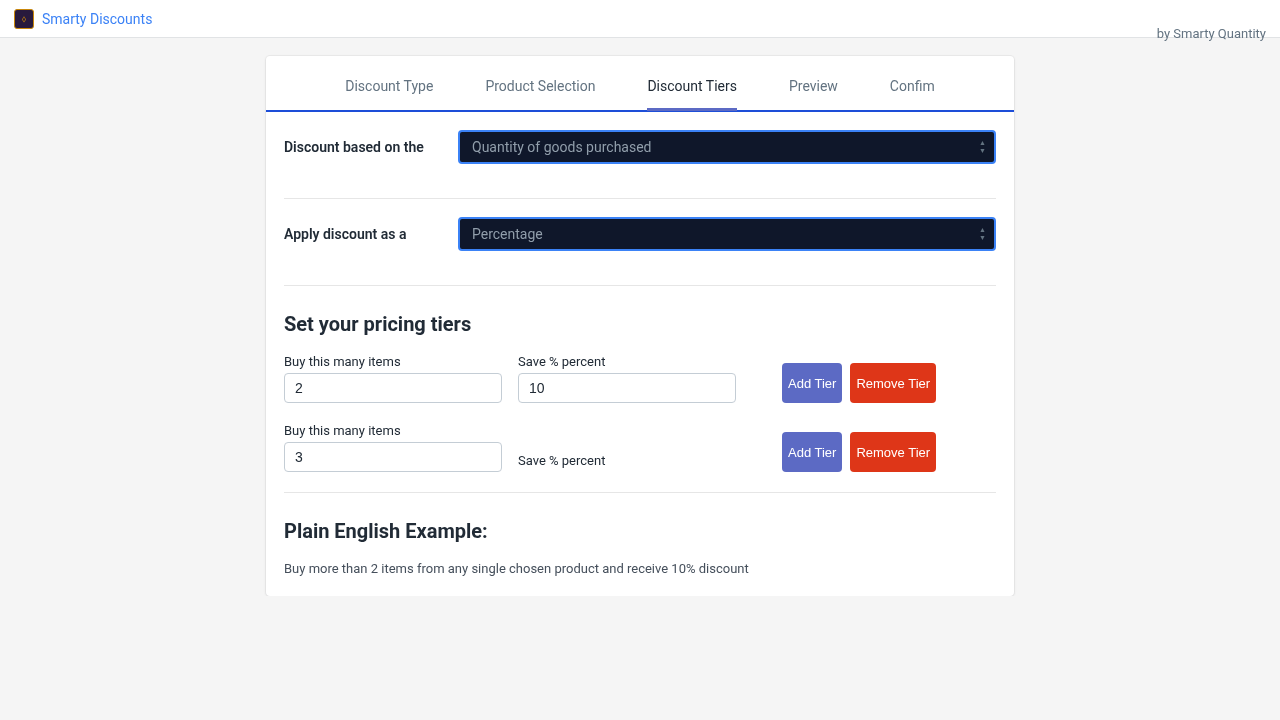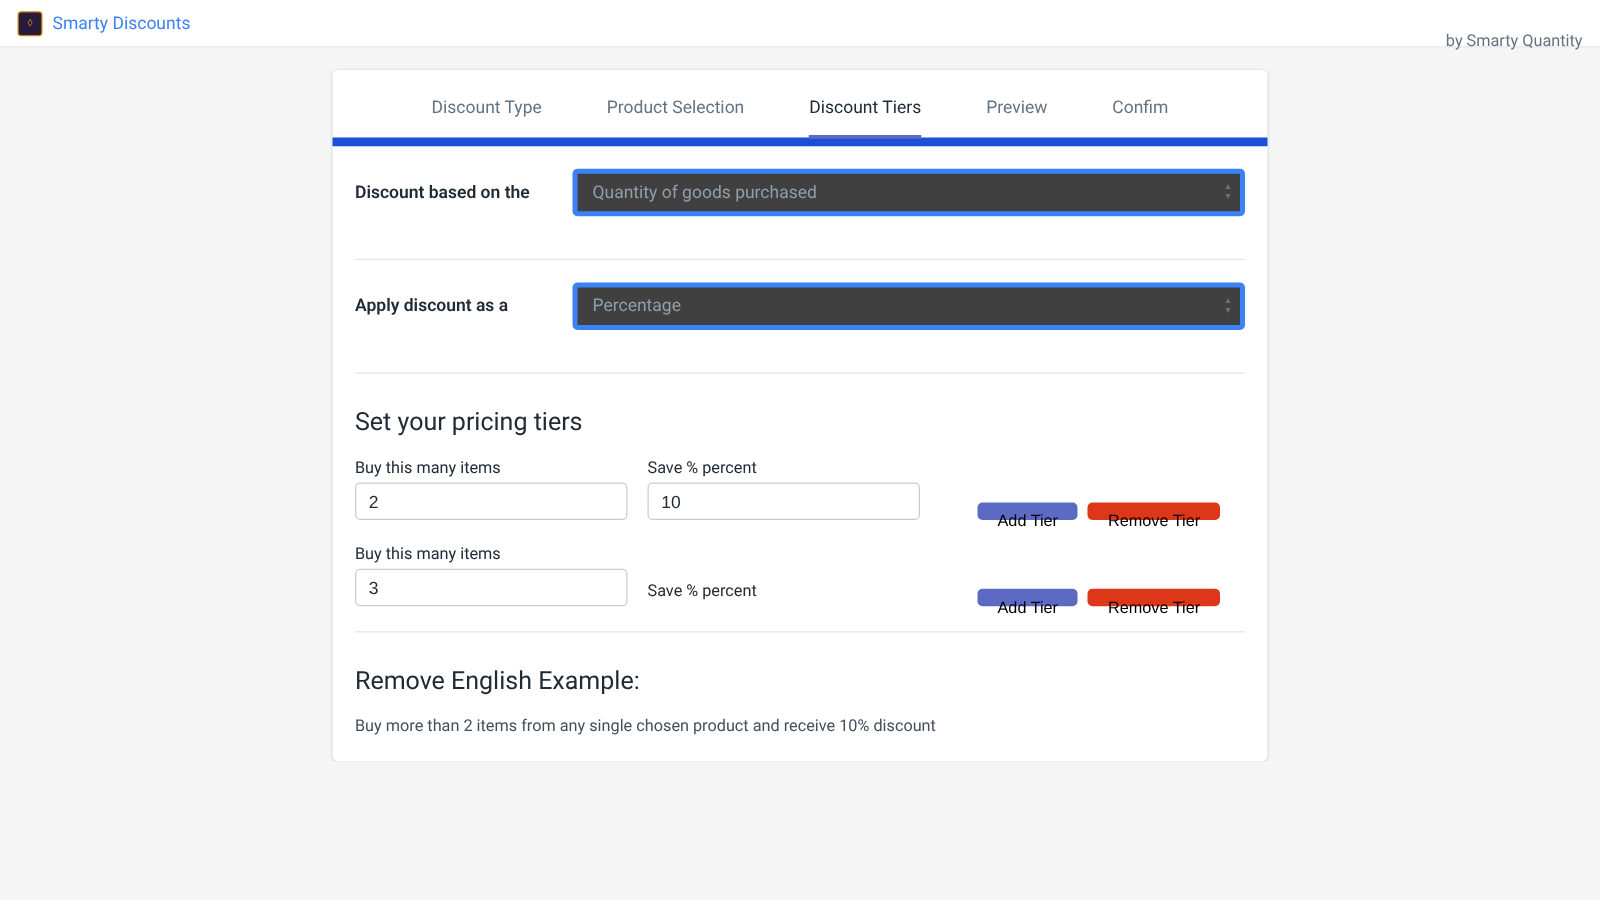--- a/index.html
+++ b/index.html
@@ -36,21 +36,21 @@
     margin: 18px auto 0;
     background: #fff;
     border-radius: 4px;
     box-shadow: 0 0 0 1px rgba(63,63,68,0.05), 0 1px 3px rgba(63,63,68,0.1);
     padding-bottom: 20px;
   }
   .tabs {
     display: flex;
     justify-content: center;
     gap: 52px;
-    border-bottom: 7px solid #1d4ed8;
+    border-bottom: 2px solid #1d4ed8;
     padding-top: 22px;
   }
   .tab {
     padding-bottom: 16px;
     font-size: 14px;
     color: #637381;
     cursor: pointer;
     position: relative;
   }
   .tab.active {
@@ -79,42 +79,42 @@
   }
   .row-label {
     width: 174px;
     font-size: 14px;
     font-weight: 600;
     color: #212b36;
   }
   .select-wrap { flex: 1; position: relative; }
   .select {
     width: 100%;
-    border: 4px solid #3b82f6;
+    border: 2px solid #3b82f6;
     border-radius: 4px;
     padding: 7px 28px 7px 12px;
     font-size: 14px;
     color: #919eab;
-    background: #404040;
+    background: #0f172a;
     cursor: pointer;
     text-align: left;
   }
   .select-caret {
     position: absolute;
     right: 10px; top: 50%;
     transform: translateY(-50%);
     display: flex; flex-direction: column; gap: 1px;
     color: #637381;
     font-size: 7px;
     line-height: 1;
   }
   .divider { border-top: 1px solid #e6e6e6; margin-top: 16px; }
   .h3 {
     font-size: 20px;
-    font-weight: 400;
+    font-weight: 700;
     color: #212b36;
     margin-top: 26px;
     margin-bottom: 18px;
   }
   .tier {
     display: flex;
     align-items: flex-end;
     gap: 16px;
     margin-bottom: 20px;
   }
@@ -125,25 +125,25 @@
     border-radius: 4px;
     padding: 6px 10px;
     font-size: 14px;
     color: #212b36;
     height: 30px;
   }
   .btn-group { display: flex; gap: 8px; margin-left: 30px; }
   .btn {
     border: none;
     border-radius: 4px;
-    padding: 7px 16px;
+    padding: 7px 6px;
     font-size: 13px;
-    color: #000000;
+    color: #ffffff;
     cursor: pointer;
-    height: 14px;
+    height: 40px;
   }
   .btn-primary { background: #5c6ac4; }
   .btn-danger  { background: #de3618; }
   .example-text {
     font-size: 13px;
     color: #454f5b;
     margin-top: 6px;
   }
 </style>
 </head>
@@ -221,16 +221,16 @@
         <div class="field-label">Save % percent</div>
       </div>
       <div class="btn-group">
         <button class="btn btn-primary">Add Tier</button>
         <button class="btn btn-danger">Remove Tier</button>
       </div>
     </div>
 
     <div class="divider"></div>
 
-    <div class="h3">Remove English Example:</div>
+    <div class="h3">Plain English Example:</div>
     <div class="example-text">Buy more than 2 items from any single chosen product and receive 10% discount</div>
   </div>
 </div>
 
 </body></html>

